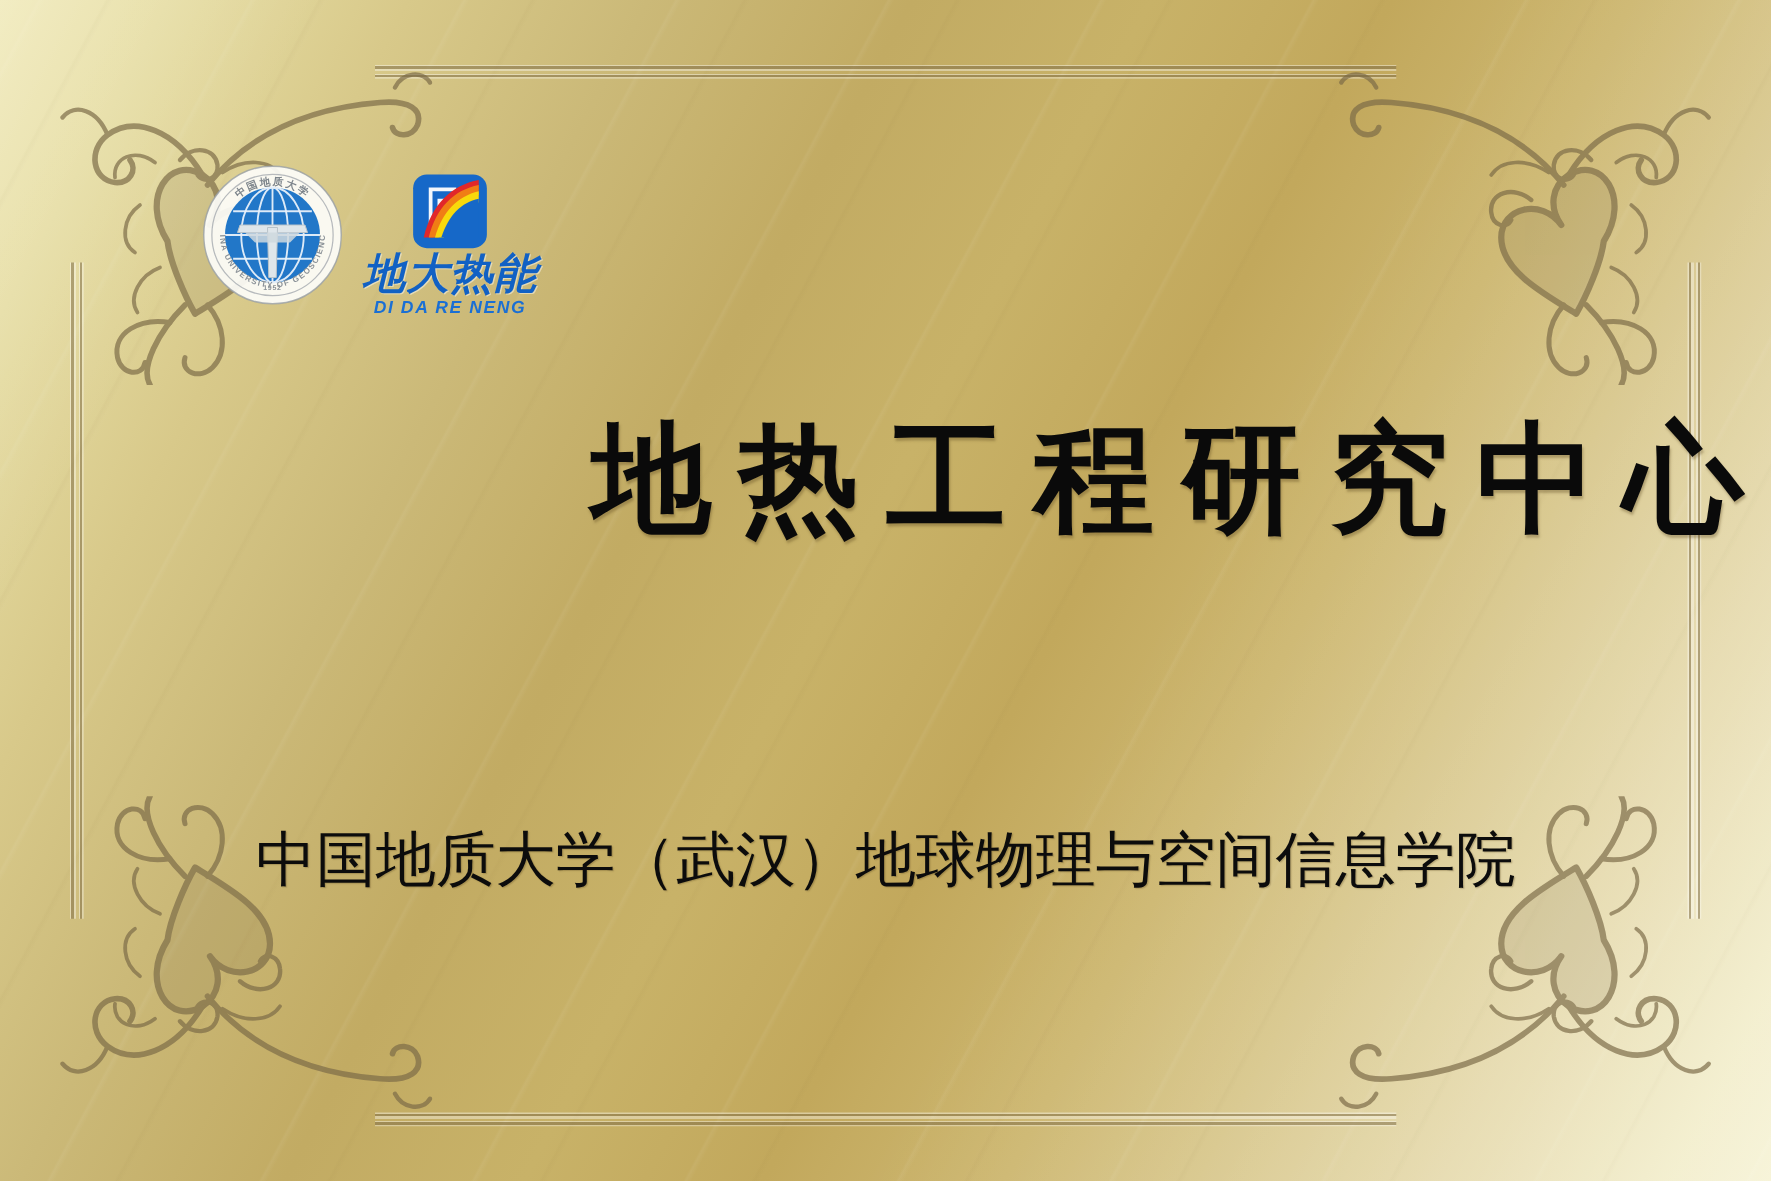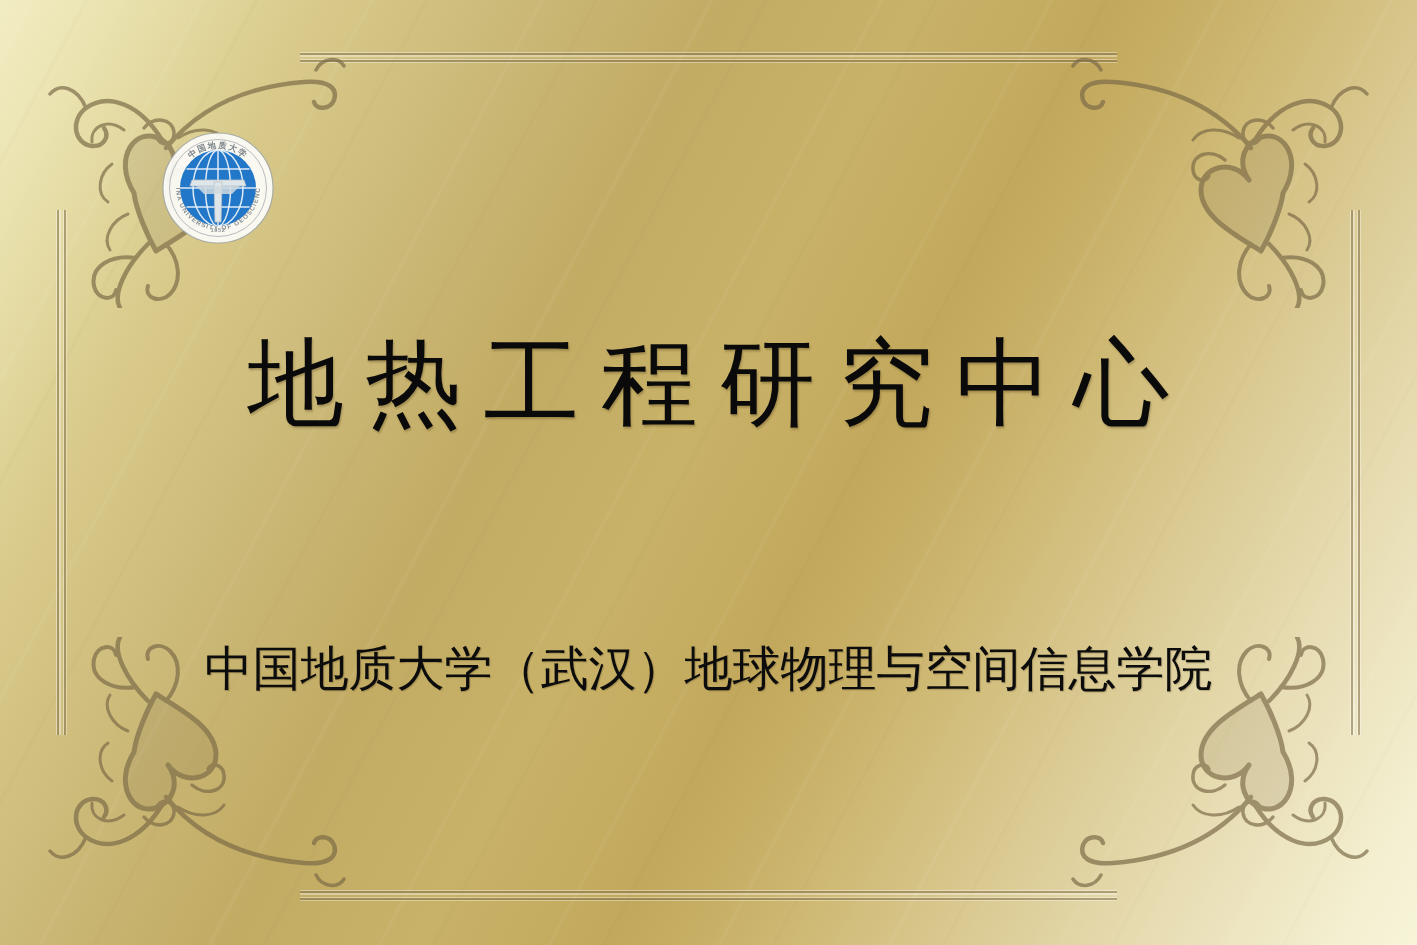--- a/index.html
+++ b/index.html
@@ -116,43 +116,43 @@
   }
   .ddrn-en{
     font-size:14px;font-weight:bold;font-style:italic;color:#1a6fd4;
     letter-spacing:1.3px;line-height:1.35;white-space:nowrap;
   }
 
   
   .title{
     position:absolute;
     left:0; right:0; top:330px;
-    text-align:center;
+    text-align:right;
     font-family:"DejaVu Sans","Liberation Sans",sans-serif;
     font-size:96px;
-    font-weight:normal;
+    font-weight:bold;
     color:#0a0a0a;
     letter-spacing:22px;
     text-indent:22px;
     line-height:1.12;
     white-space:nowrap;
     text-shadow:1px 2px 2px rgba(90,70,30,.35);
   }
 
   .sub{
     position:absolute;
     left:0; right:0;
     text-align:center;
     font-family:"DejaVu Sans","Liberation Sans",sans-serif;
     color:#0c0c0c;
     white-space:nowrap;
     text-shadow:1px 1px 1px rgba(90,70,30,.30);
   }
   .sub-1{
-    top:640px;
+    top:660px;
     font-size:48px;
     font-weight:500;
     letter-spacing:0px;
     line-height:1.2;
   }
   .sub-2{
     top:705px;
     font-size:52px;
     font-weight:500;
     letter-spacing:13px;
@@ -319,20 +319,37 @@
         <text font-family="'DejaVu Sans','Liberation Sans',sans-serif" font-size="8.4" font-weight="bold" fill="#7d858c" letter-spacing="1.6">
           <textPath href="#arcTop" startOffset="50%" text-anchor="middle">中国地质大学</textPath>
         </text>
         <text font-family="'Liberation Sans',sans-serif" font-size="6.4" font-weight="bold" fill="#8a9197" letter-spacing="1.15">
           <textPath href="#arcBot" startOffset="50%" text-anchor="middle">CHINA UNIVERSITY OF GEOSCIENCES</textPath>
         </text>
         <text x="56" y="100" text-anchor="middle" font-family="'Liberation Sans',sans-serif" font-size="5.6" font-weight="bold" fill="#8a9197" letter-spacing=".6">1952</text>
       </svg>
     </div>
 
+    <div class="ddrn">
+      <div class="ddrn-mark">
+        <svg viewBox="0 0 62 62" xmlns="http://www.w3.org/2000/svg" aria-hidden="true">
+          <rect x="1.5" y="1.5" width="59" height="59" rx="11" ry="11" fill="#1668c8"></rect>
+
+          <path d="M14 12 L36 12 L36 24 L24 24 L24 50 L14 50 Z" fill="#ffffff" opacity=".95"></path>
+          <path d="M17 15 L33 15 L33 21 L21 21 L21 47 L17 47 Z" fill="#1668c8"></path>
+
+          <path d="M10 52 C 16 26, 32 10, 54 6 L 54 14 C 36 18, 23 32, 18 52 Z" fill="#e1272a"></path>
+          <path d="M14 52 C 20 28, 34 14, 54 10 L 54 18 C 38 22, 26 34, 22 52 Z" fill="#f07d15"></path>
+          <path d="M19 52 C 25 31, 37 19, 54 15 L 54 24 C 41 27, 30 37, 26 52 Z" fill="#f8d90b"></path>
+          <path d="M24 52 C 30 34, 40 24, 54 21 L 54 52 Z" fill="#1668c8"></path>
+        </svg>
+      </div>
+      <div class="ddrn-cn">地大热能</div>
+      <div class="ddrn-en">DI DA RE NENG</div>
+    </div>
 
   </div>
 
   <div class="title">地热工程研究中心</div>
 
   <div class="sub sub-1">中国地质大学（武汉）地球物理与空间信息学院</div>
 
 </div>
 
 </body></html>

